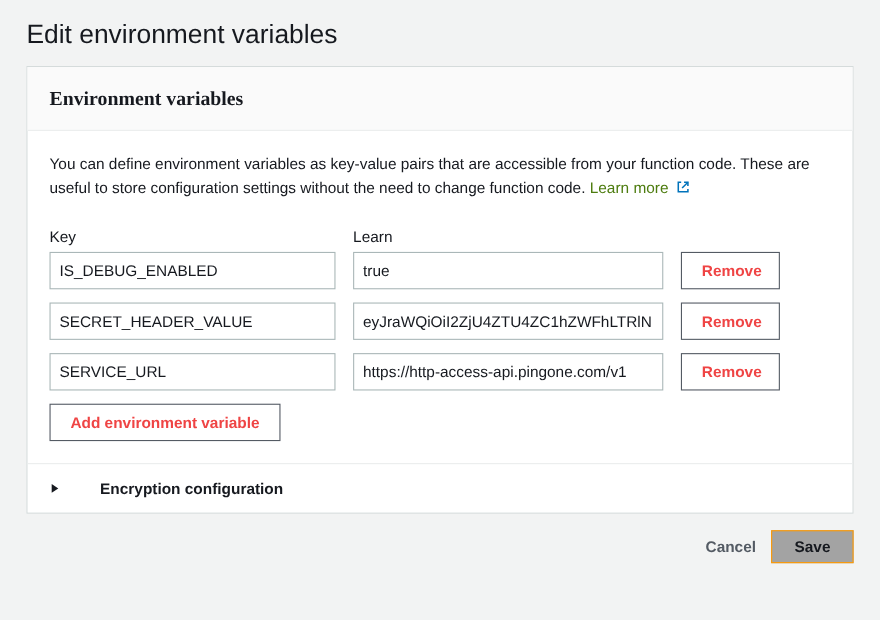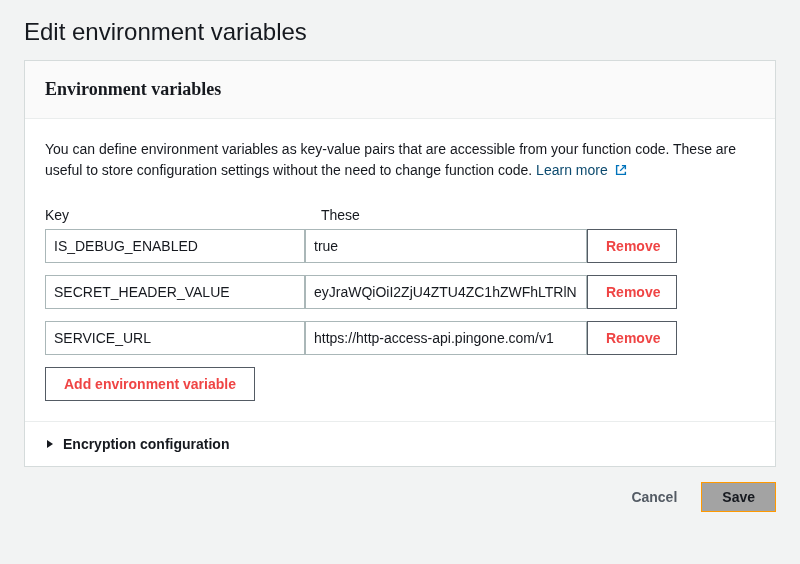--- a/index.html
+++ b/index.html
@@ -37,21 +37,21 @@
     .panel-body {
       padding: 20px;
     }
     .description {
       font-size: 14px;
       line-height: 1.5;
       color: #16191f;
       margin-bottom: 24px;
     }
     .learn-link {
-      color: #0c4a6e;
+      color: #4d7c0f;
       text-decoration: none;
       cursor: pointer;
     }
     .ext-icon {
       display: inline-block;
       vertical-align: -2px;
       margin-left: 2px;
     }
     .kv-head {
       display: flex;
@@ -61,20 +61,21 @@
     .col-key { width: 260px; }
     .col-value { width: 282px; }
     .col-actions { width: 90px; }
     .kv-label {
       font-size: 14px;
       color: #16191f;
       font-weight: 400;
     }
     .kv-row {
       display: flex;
+      gap: 16px;
       margin-bottom: 12px;
       align-items: flex-start;
     }
     .input {
       width: 100%;
       height: 34px;
       padding: 5px 8px;
       border: 1px solid #aab7b8;
       font-size: 14px;
       color: #16191f;
@@ -96,34 +97,34 @@
       font-family: inherit;
     }
     .btn-remove { width: 100%; }
     .add-row { margin-top: 2px; }
     .expand-section {
       border-top: 1px solid #eaeded;
       padding: 14px 20px;
       display: flex;
       align-items: flex-start;
       cursor: pointer;
+      gap: 28px;
     }
     .caret {
       display: inline-block;
       margin-right: 8px;
     }
     .expand-label {
       font-size: 14px;
       font-weight: 700;
       color: #16191f;
     }
     .footer {
       display: flex;
       justify-content: flex-end;
-      gap: 10px;
       padding: 14px 24px;
       align-items: center;
     }
     .btn-cancel {
       border: none;
       background: transparent;
       color: #545b64;
       font-weight: 700;
       cursor: pointer;
       font-size: 14px;
@@ -158,21 +159,21 @@
           <svg width="14" height="14" viewBox="0 0 16 16" fill="none" stroke="#0073bb" stroke-width="1.6">
             <path d="M6 3H3v10h10v-3"></path>
             <path d="M9 3h4v4"></path>
             <path d="M13 3L7 9"></path>
           </svg>
         </span></a>
     </p>
 
     <div class="kv-head">
       <div class="col-key"><span class="kv-label">Key</span></div>
-      <div class="col-value"><span class="kv-label">These</span></div>
+      <div class="col-value"><span class="kv-label">Learn</span></div>
       <div class="col-actions"></div>
     </div>
 
     <div class="kv-row">
       <div class="col-key"><input class="input" value="IS_DEBUG_ENABLED" style=""></div>
       <div class="col-value"><input class="input" value="true" style=""></div>
       <div class="col-actions"><button class="btn btn-remove">Remove</button></div>
     </div>
 
     <div class="kv-row">

